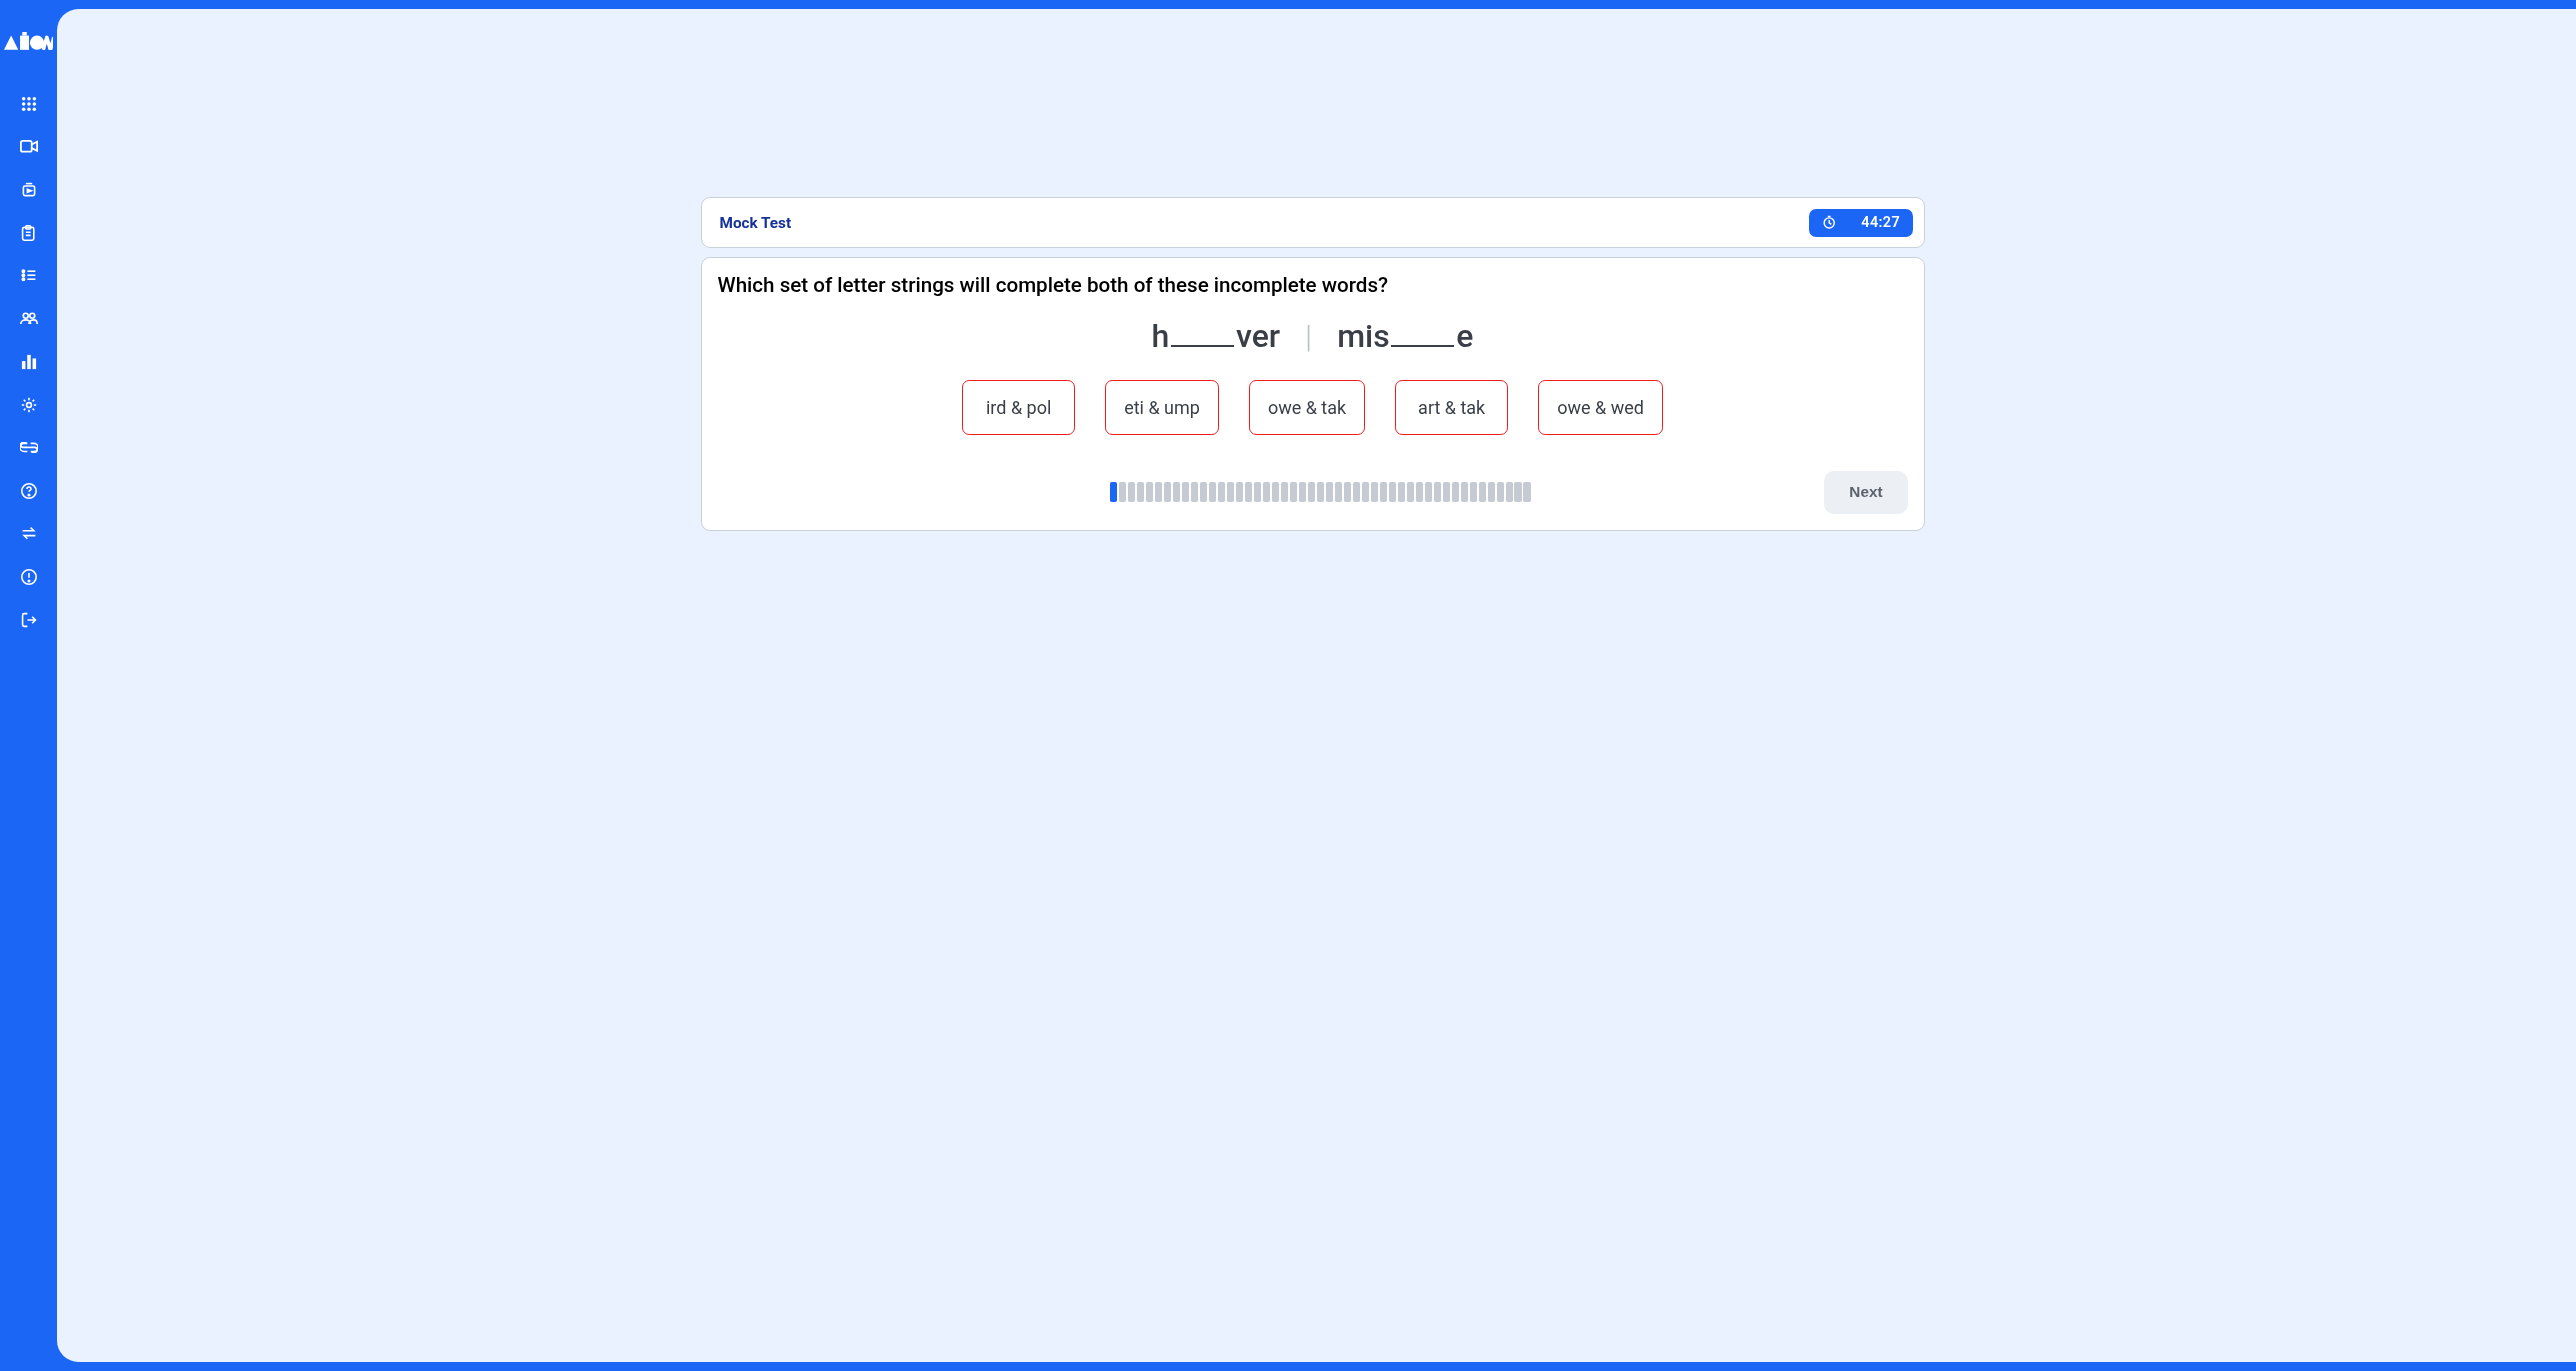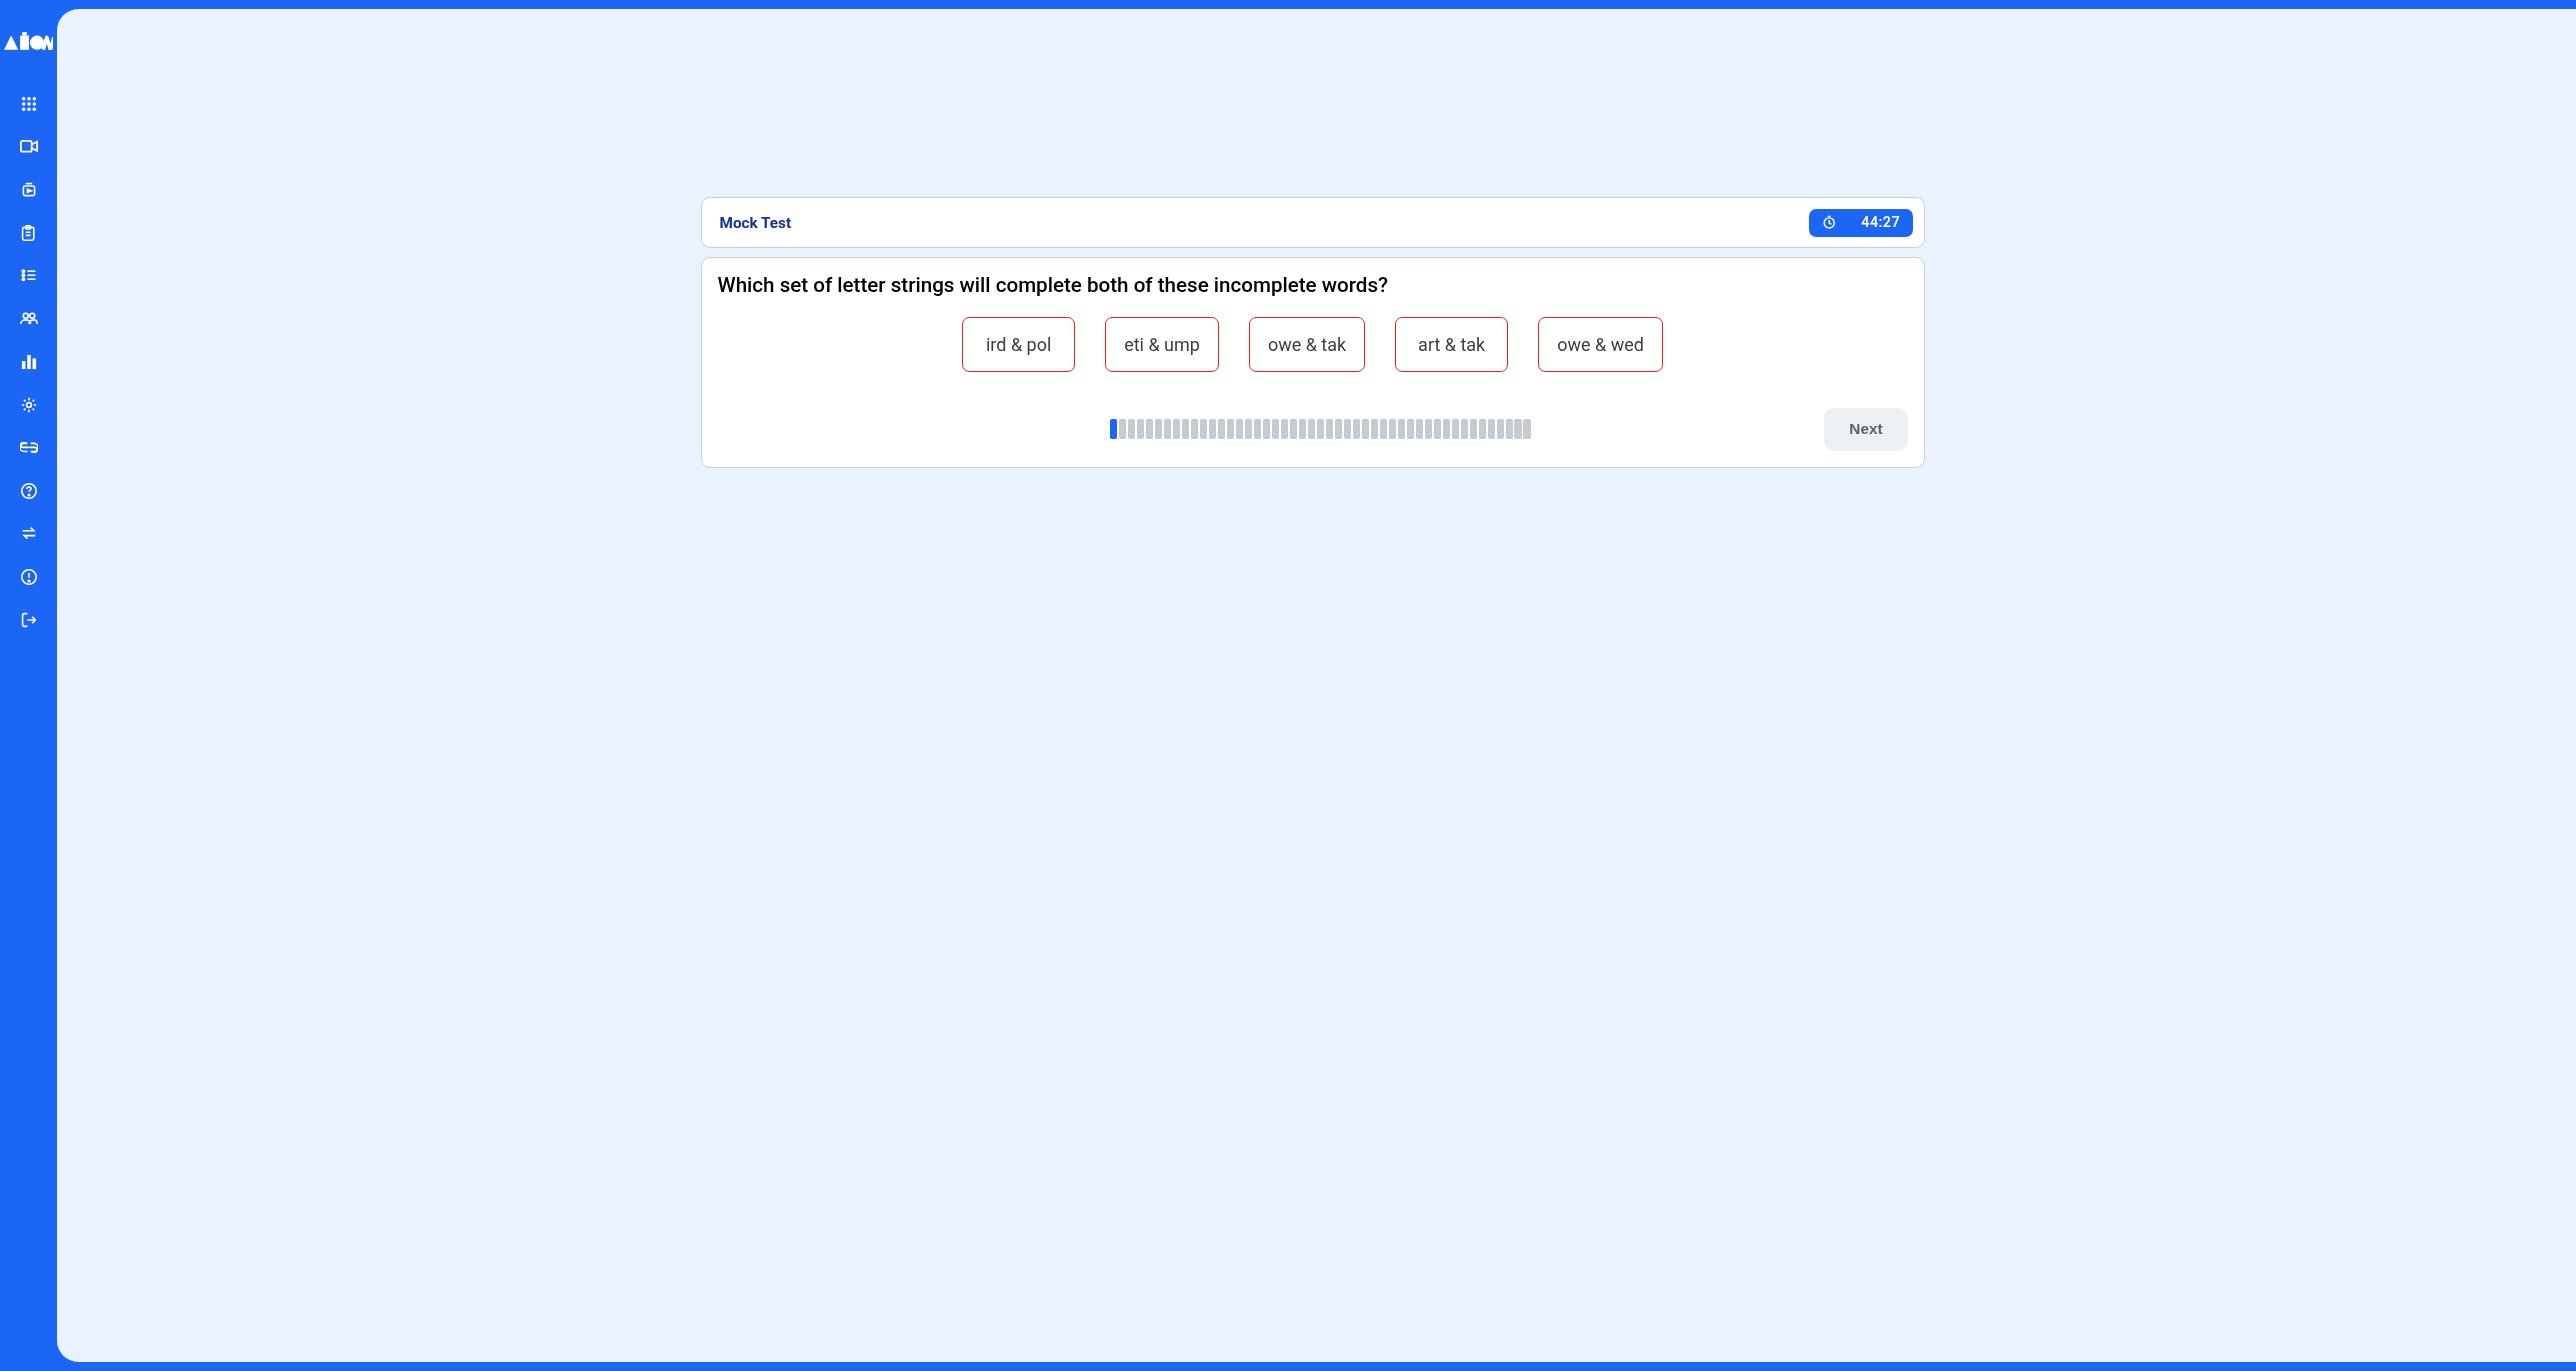--- a/index.html
+++ b/index.html
@@ -289,20 +289,29 @@
         <circle cx="10" cy="11" r="7"></circle>
           <path d="M10 7v4l3 2M8 2h4"></path>
       </svg>
       <span>44:27</span>
     </div>
   </div>
 
   <div class="question-card">
     <div class="question-text">Which set of letter strings will complete both of these incomplete words?</div>
 
+    <div class="word-row">
+      <span>
+        <span>h</span><span class="blank"></span><span>ver</span>
+      </span>
+      <span class="divider">|</span>
+      <span>
+        <span>mis</span><span class="blank"></span><span>e</span>
+      </span>
+    </div>
 
     <div class="options">
       <div class="option">ird &amp; pol</div>
       <div class="option">eti &amp; ump</div>
       <div class="option">owe &amp; tak</div>
       <div class="option">art &amp; tak</div>
       <div class="option">owe &amp; wed</div>
     </div>
 
     <div class="footer-row">

